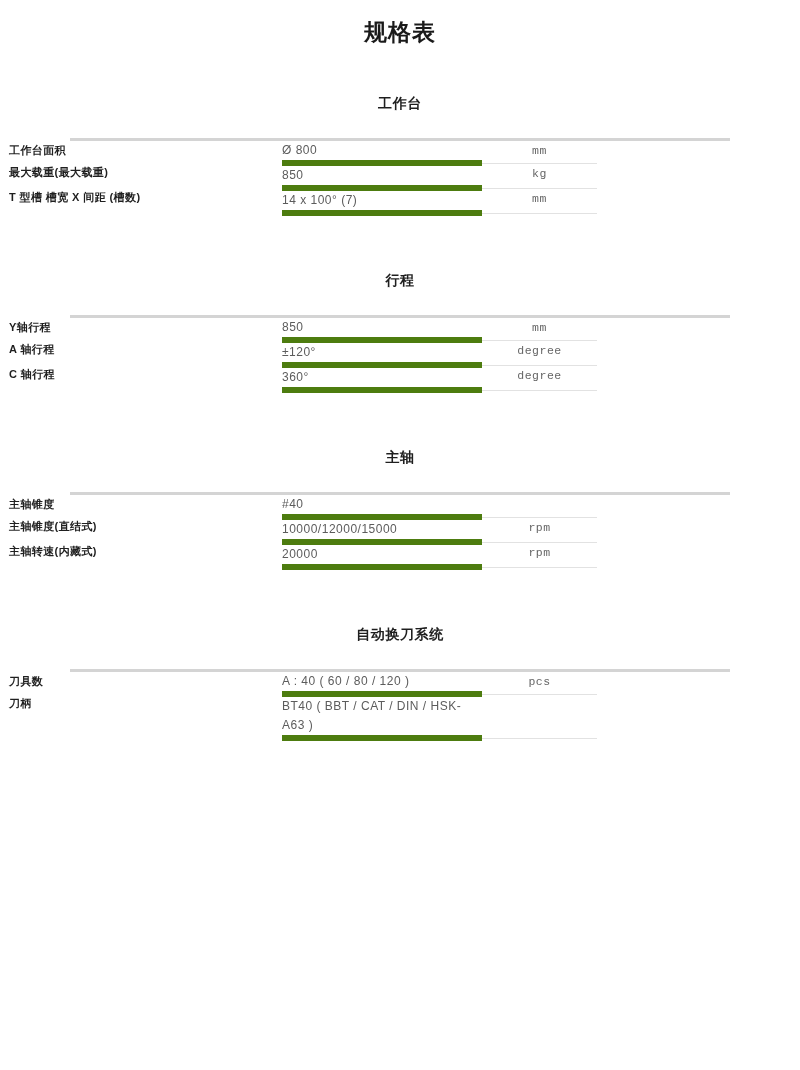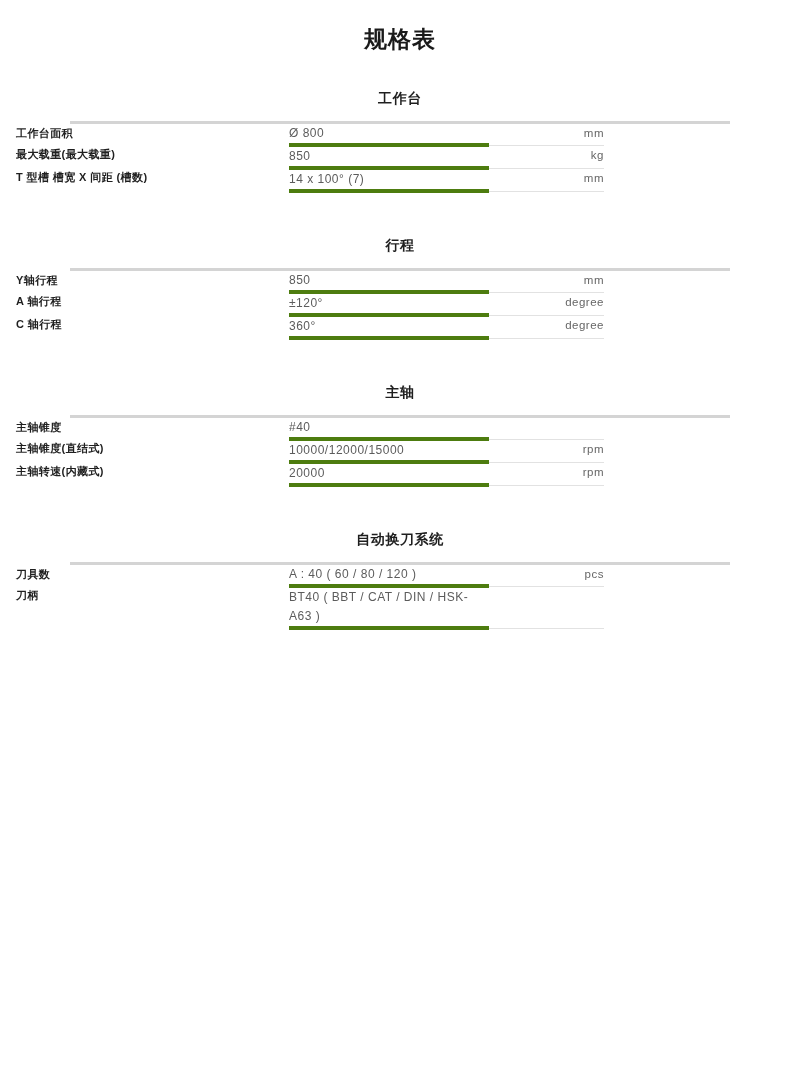--- a/index.html
+++ b/index.html
@@ -14,21 +14,21 @@
     overflow: hidden;
     font-family: "Liberation Sans", "DejaVu Sans", sans-serif;
     color: #222222;
     -webkit-font-smoothing: antialiased;
   }
 
   .page {
     position: relative;
     width: 800px;
     box-sizing: border-box;
-    padding: 16px;
+    padding: 9px;
   }
 
   
   .page-title {
     text-align: center;
     font-size: 23px;
     font-weight: bold;
     color: #1a1a1a;
     letter-spacing: 1px;
     margin: 0;
@@ -40,21 +40,21 @@
   .section {
     margin: 0;
   }
   .section-title {
     text-align: center;
     font-size: 14px;
     font-weight: bold;
     color: #1f1f1f;
     letter-spacing: 0.6px;
     line-height: 20px;
-    margin: 4px;
+    margin: 16px;
     padding-bottom: 9px;
   }
   .section-rule {
     height: 3px;
     background: #d4d4d4;
     margin: 0 auto;
     width: 660px;
   }
 
   
@@ -83,31 +83,32 @@
     line-height: 18px;
     white-space: nowrap;
   }
   .cell-value {
     font-size: 12px;
     color: #5c5c5c;
     letter-spacing: 0.5px;
     line-height: 19px;
     padding: 20px 12px 8px 8px;
     box-sizing: border-box;
-    border-bottom: 4px solid #4d7c0f;
+    border-bottom: 6px solid #4d7c0f;
   }
   .cell-unit {
     font-size: 11.5px;
     color: #666666;
     letter-spacing: 0.5px;
     line-height: 19px;
-    text-align: right;
+    text-align: center;
     padding: 20px 0 8px 0;
     box-sizing: border-box;
     border-bottom: 1px solid #e2e2e2;
+    font-family: Liberation Mono, monospace;
   }
   .cell-pad {
     border-bottom: none;
   }
 
   
   .cell-value { position: relative; }
   .section-gap { height: 30px; }
 </style>
 </head>

